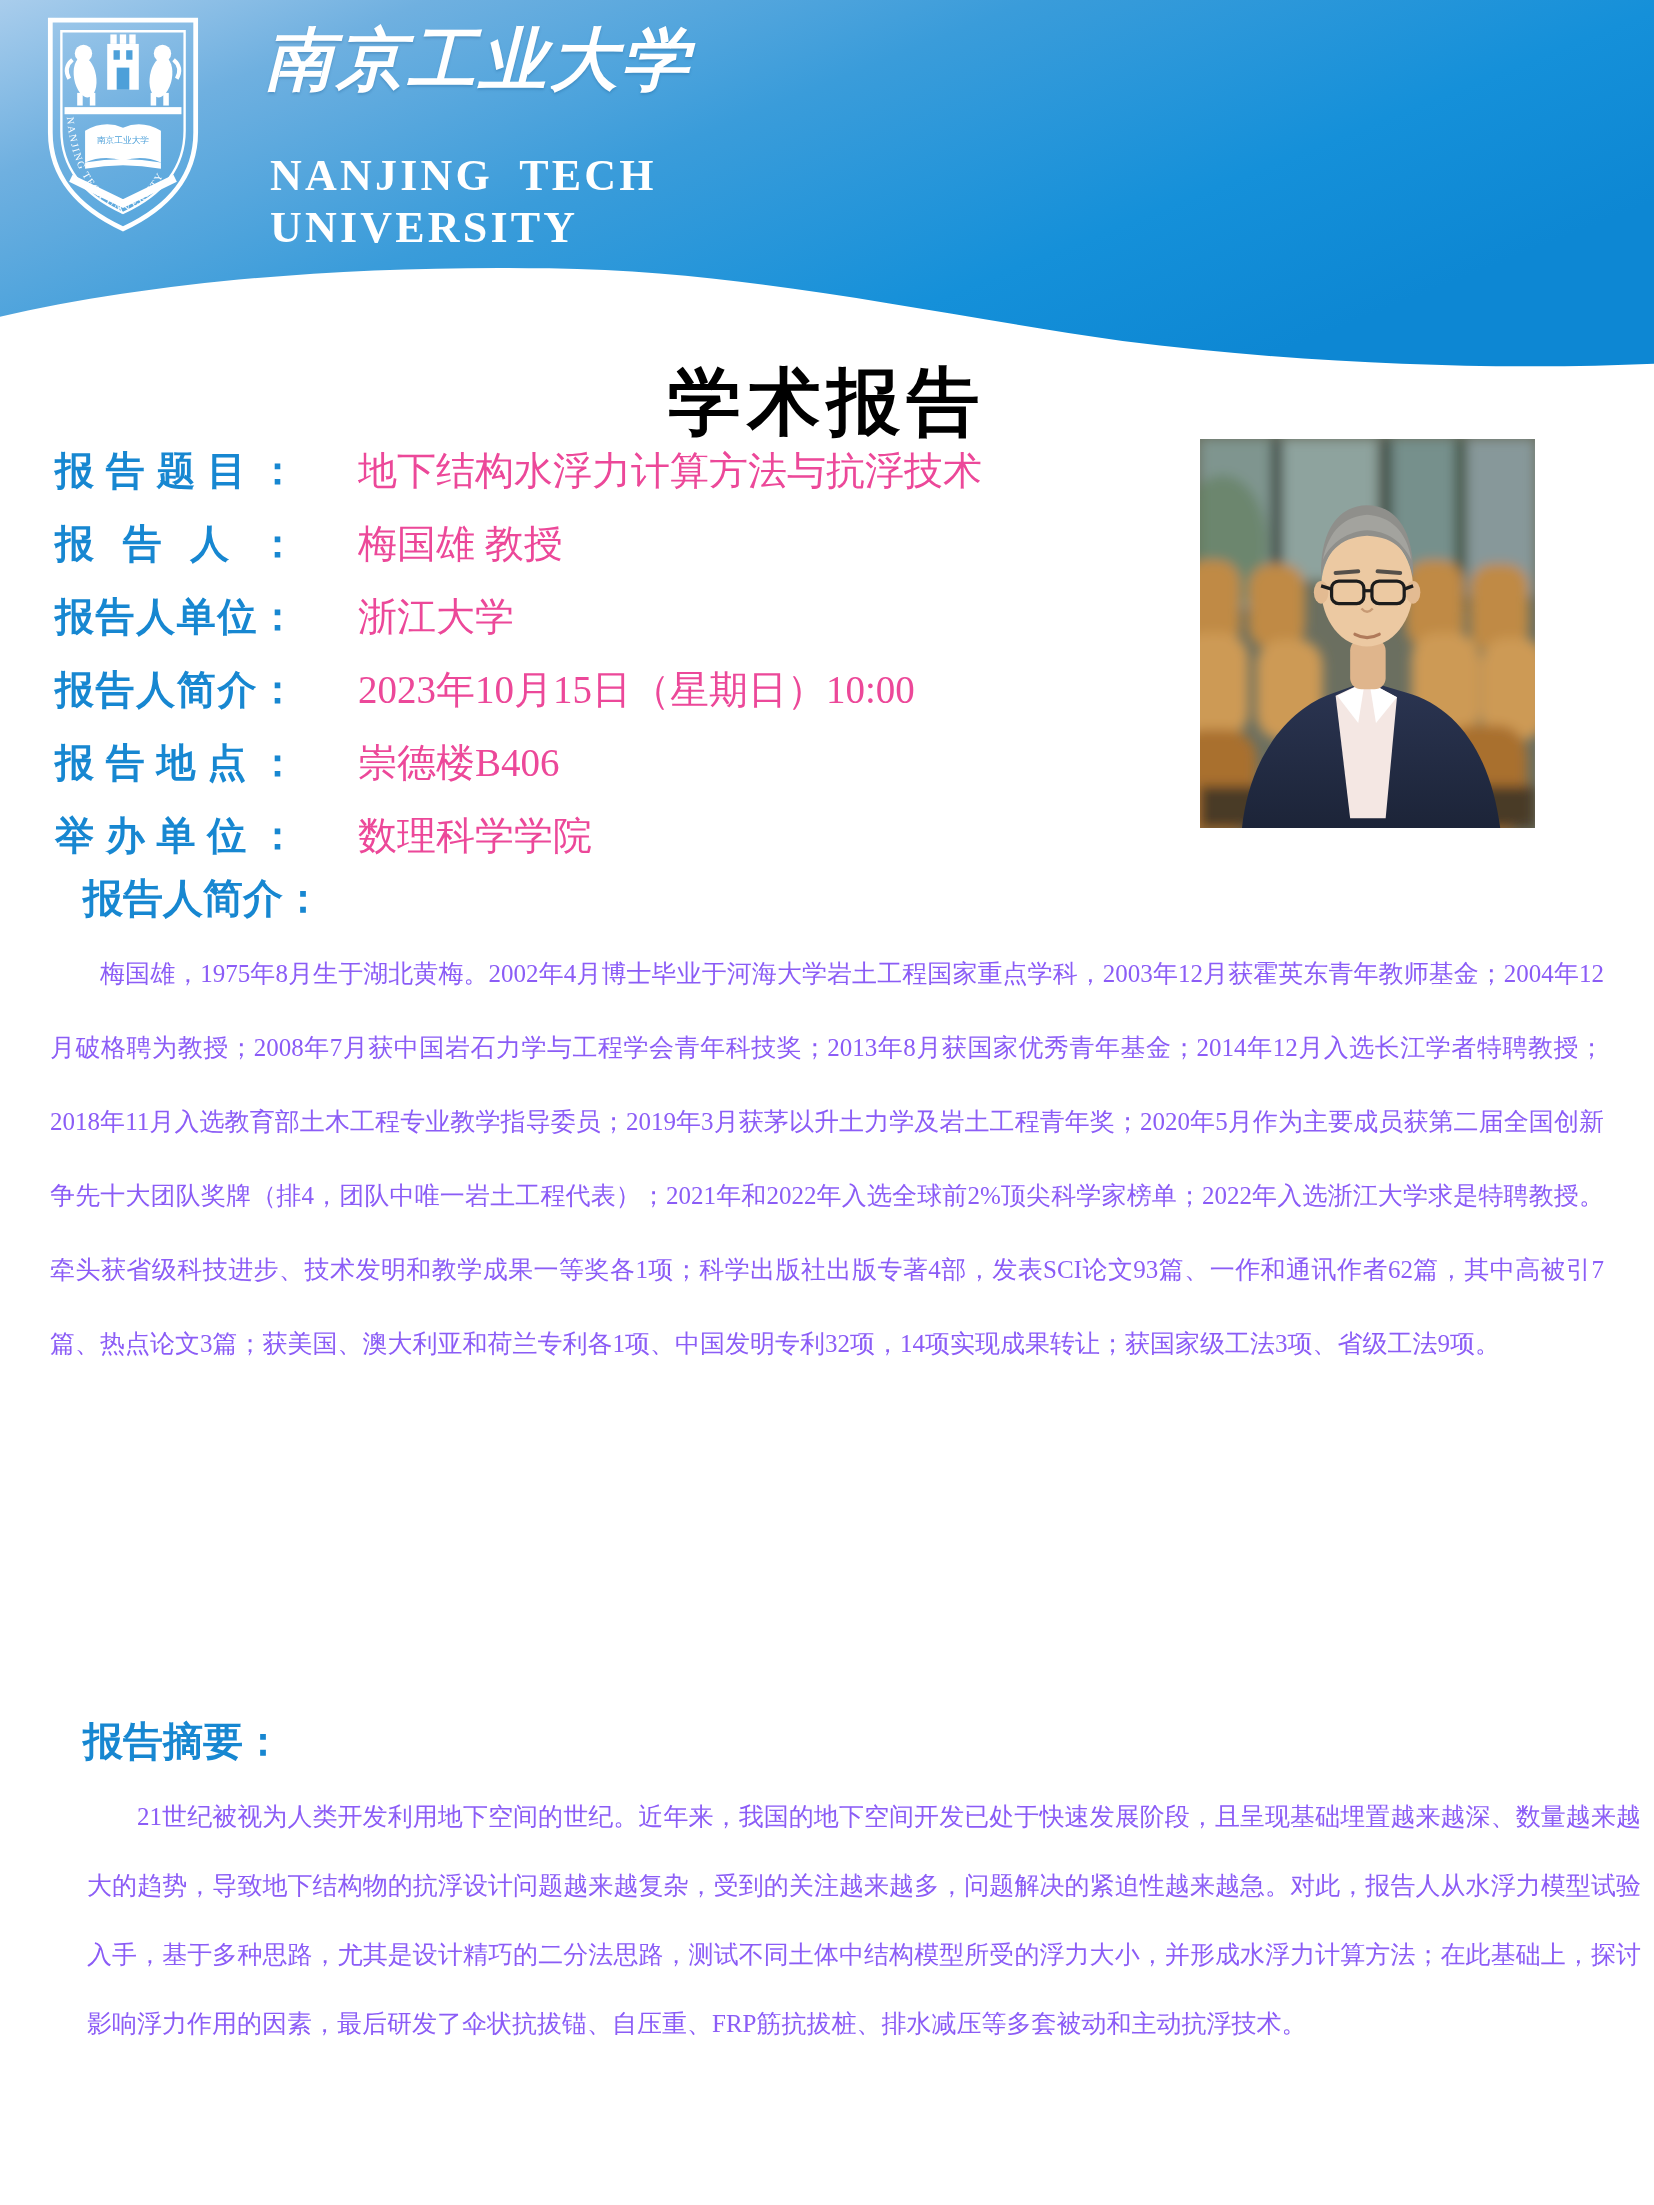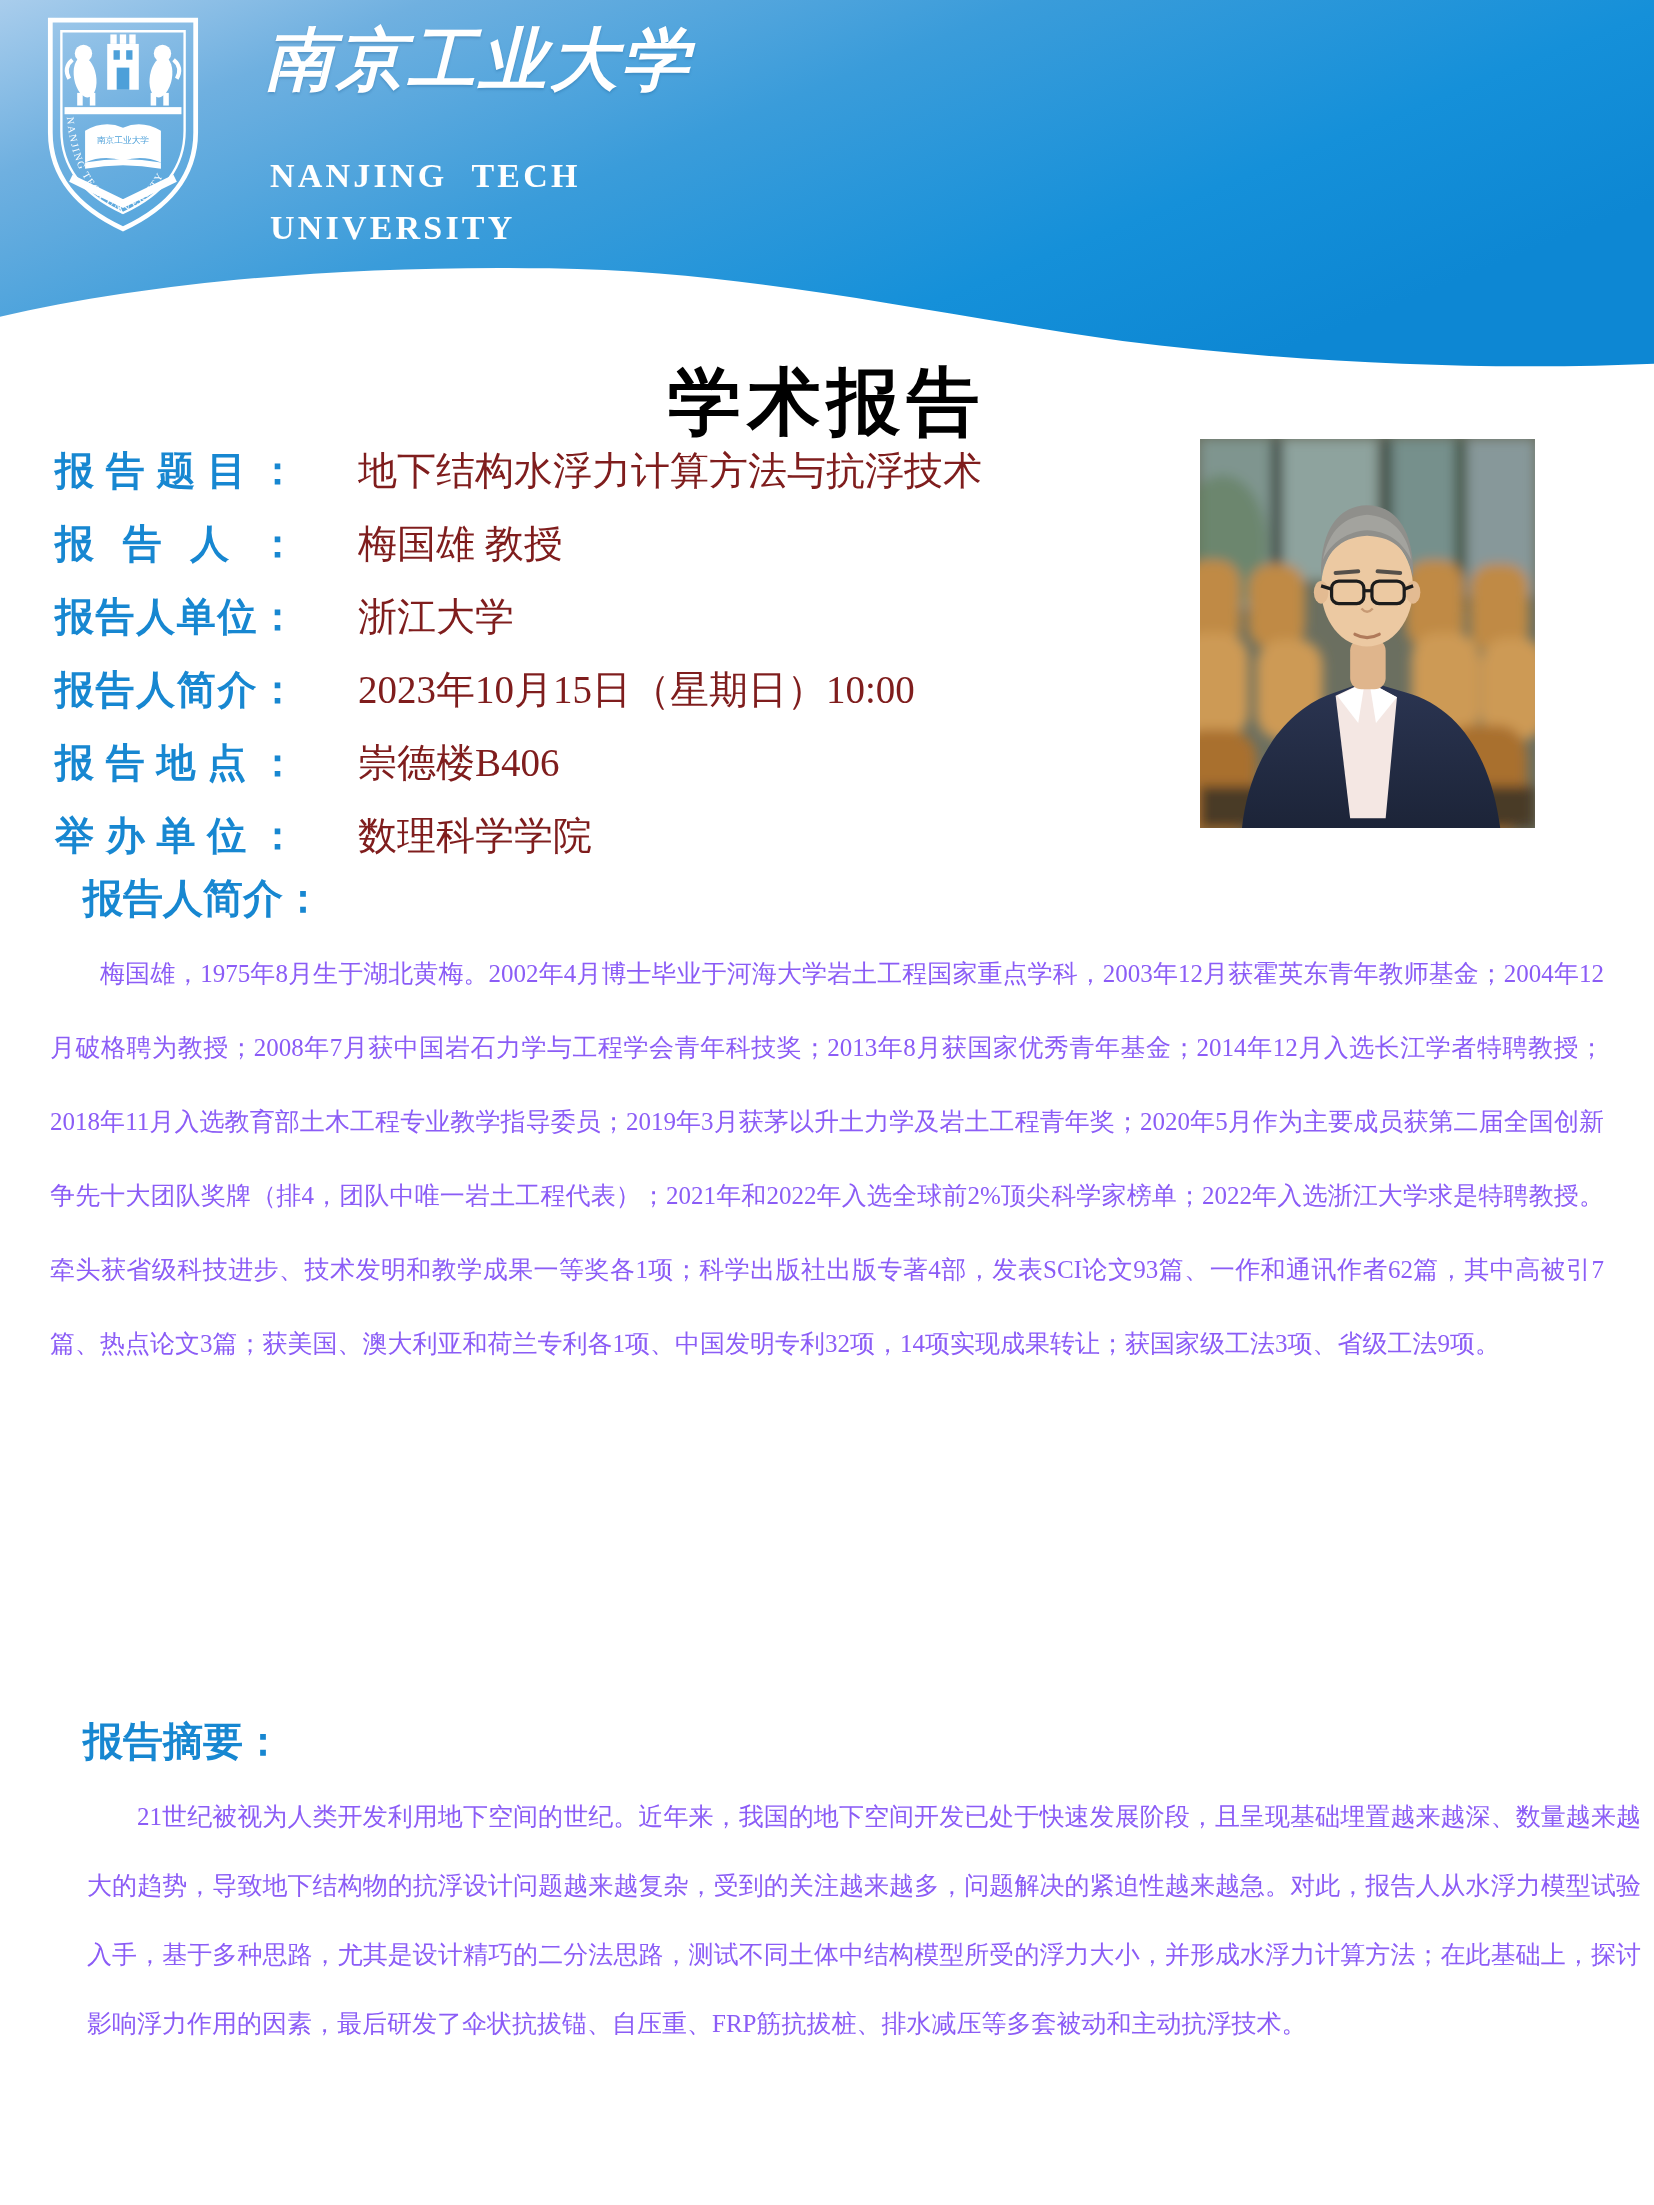--- a/index.html
+++ b/index.html
@@ -23,41 +23,41 @@
   }
   .uni-cn {
     position: absolute; left: 265px; top: 14.5px;
     font-size: 68px; font-weight: bold; color: #ffffff;
     letter-spacing: 3.2px; font-style: italic;
     text-shadow: 0 1.6px 2.4px rgba(20,80,130,.25);
     white-space: nowrap;
   }
   .uni-en {
     position: absolute; left: 270px; top: 150px;
-    font-size: 34px; font-weight: bold; color: #ffffff;
+    font-size: 44px; font-weight: bold; color: #ffffff;
     letter-spacing: 3.2px; word-spacing: 13px; line-height: 52px;
     white-space: pre-line;
   }
   
   .page-title {
     position: absolute; left: 0; top: 354px; width: 1654px;
     text-align: center; font-size: 73px; font-weight: 700;
     letter-spacing: 6.5px; color: #000;
   }
   
   .info-list { position: absolute; left: 55px; top: 434px; }
   .info-row { display: flex; align-items: baseline; height: 73px; line-height: 73px; }
   .info-label {
     display: inline-block; width: 242px;
     font-size: 39px; font-weight: bold; color: #1787d1;
     text-align: justify; text-align-last: justify; text-justify: inter-character;
     white-space: nowrap;
   }
   .info-value {
-    margin-left: 61px; font-size: 39px; color: #7f1d1d; white-space: nowrap;
+    margin-left: 61px; font-size: 39px; color: #ec4899; white-space: nowrap;
   }
   
   .speaker-photo {
     position: absolute; left: 1200px; top: 439px;
     width: 335px; height: 389px; display: block;
   }
   
   .section-heading {
     position: absolute; left: 55px;
     font-size: 40px; font-weight: bold; color: #1787d1; white-space: nowrap; margin-left: 28px;

